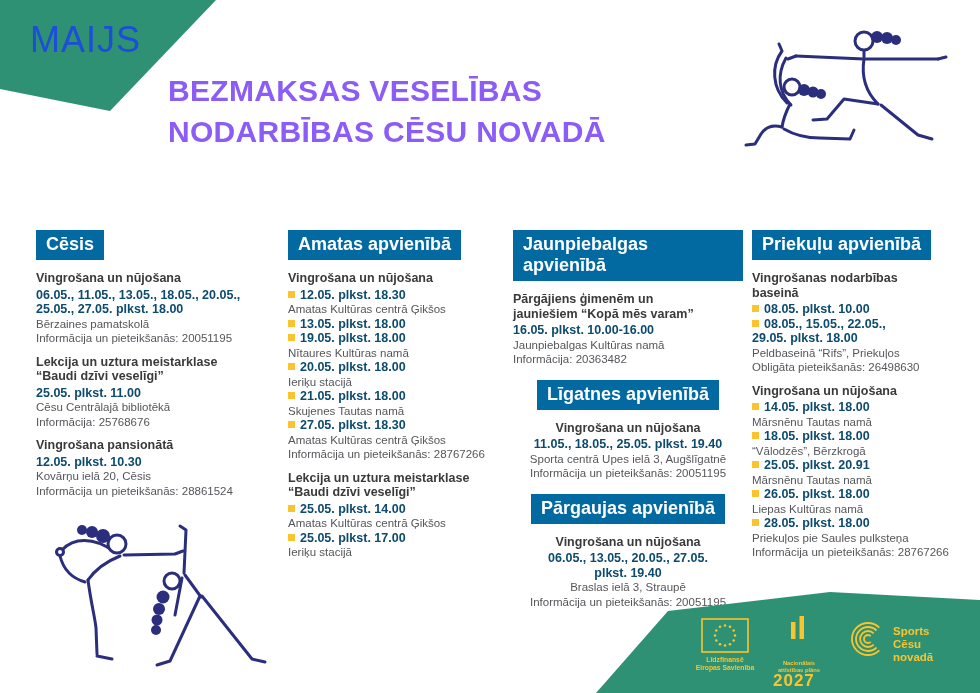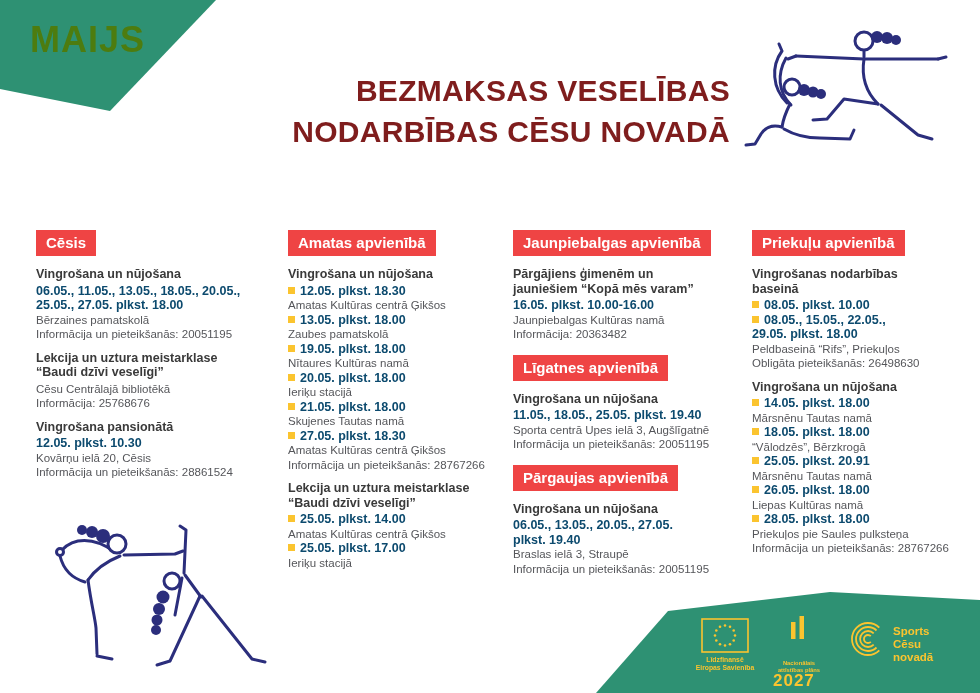--- a/index.html
+++ b/index.html
@@ -6,34 +6,34 @@
   body{
     width:980px;height:693px;position:relative;overflow:hidden;background:#ffffff;
     font-family:"Liberation Sans",sans-serif;
   }
   .abs{position:absolute;}
   svg.layer{position:absolute;left:0;top:0;pointer-events:none;}
 
   
   #maijs{
     position:absolute;left:30px;top:19px;
-    font-size:36px;font-weight:700;color:#4d7c0f;letter-spacing:1px;
+    font-size:36px;font-weight:400;color:#1d4ed8;letter-spacing:1px;
   }
   #title{
-    position:absolute;left:175px;top:70px;width:555px;text-align:right;
-    font-size:30px;line-height:41px;font-weight:700;color:#7f1d1d;letter-spacing:0.3px;
+    position:absolute;left:168px;top:70px;width:555px;text-align:left;
+    font-size:30px;line-height:41px;font-weight:700;color:#8b5cf6;letter-spacing:0.3px;
   }
 
   
   .col{position:absolute;top:230px;}
   .badge{
-    display:inline-block;background:#ef4444;color:#ffffff;
-    font-weight:700;font-size:15px;padding:4px 10px 5px;margin-bottom:11px;
-  }
-  .section:not(:first-child){margin-top:13px;}
+    display:inline-block;background:#0369a1;color:#ffffff;
+    font-weight:700;font-size:18px;padding:4px 10px 5px;margin-bottom:11px;
+  }
+  .section:not(:first-child){margin-top:13px;text-align:center;}
   .block{margin-bottom:9px;}
   p.row{margin:0;white-space:pre-line;line-height:14.5px;}
   .row.title{font-weight:700;color:#3a3a3a;font-size:12.5px;margin-bottom:2px;}
   .row.date{font-weight:700;color:#0c4a6e;font-size:12.5px;}
   .row.info{color:#55565A;font-size:11.5px;}
   .bullet{
     display:inline-block;width:7px;height:7px;background:#FBC42F;
     margin-right:5px;position:relative;top:-1px;
   }
 
@@ -118,36 +118,36 @@
     <div class="col" style="left: 36px; width: 238px;">
       <div class="section"><div class="badge">Cēsis</div><div class="block">
           <p class="row title">Vingrošana un nūjošana</p>
           <p class="row date"><span>06.05., 11.05., 13.05., 18.05., 20.05.,
 25.05., 27.05. plkst. 18.00</span></p>
           <p class="row info"><span>Bērzaines pamatskolā</span></p>
           <p class="row info"><span>Informācija un pieteikšanās: 20051195</span></p>
         </div><div class="block">
           <p class="row title">Lekcija un uztura meistarklase
 “Baudi dzīvi veselīgi”</p>
+          <p class="row date"><span>25.05. plkst. 11.00</span></p>
           <p class="row info"><span>Cēsu Centrālajā bibliotēkā</span></p>
           <p class="row info"><span>Informācija: 25768676</span></p>
         </div><div class="block">
           <p class="row title">Vingrošana pansionātā</p>
           <p class="row date"><span>12.05. plkst. 10.30</span></p>
           <p class="row info"><span>Kovārņu ielā 20, Cēsis</span></p>
           <p class="row info"><span>Informācija un pieteikšanās: 28861524</span></p>
         </div></div>
     </div>
     <div class="col" style="left: 288px; width: 225px;">
       <div class="section"><div class="badge">Amatas apvienībā</div><div class="block">
           <p class="row title">Vingrošana un nūjošana</p>
           <p class="row date"><span class="bullet"></span><span>12.05. plkst. 18.30</span></p>
           <p class="row info"><span>Amatas Kultūras centrā Ģikšos</span></p>
           <p class="row date"><span class="bullet"></span><span>13.05. plkst. 18.00</span></p>
-          <p class="row info"><span>Zaubes pamatskolā</span></p>
           <p class="row date"><span class="bullet"></span><span>19.05. plkst. 18.00</span></p>
           <p class="row info"><span>Nītaures Kultūras namā</span></p>
           <p class="row date"><span class="bullet"></span><span>20.05. plkst. 18.00</span></p>
           <p class="row info"><span>Ieriķu stacijā</span></p>
           <p class="row date"><span class="bullet"></span><span>21.05. plkst. 18.00</span></p>
           <p class="row info"><span>Skujenes Tautas namā</span></p>
           <p class="row date"><span class="bullet"></span><span>27.05. plkst. 18.30</span></p>
           <p class="row info"><span>Amatas Kultūras centrā Ģikšos</span></p>
           <p class="row info"><span>Informācija un pieteikšanās: 28767266</span></p>
         </div><div class="block">

